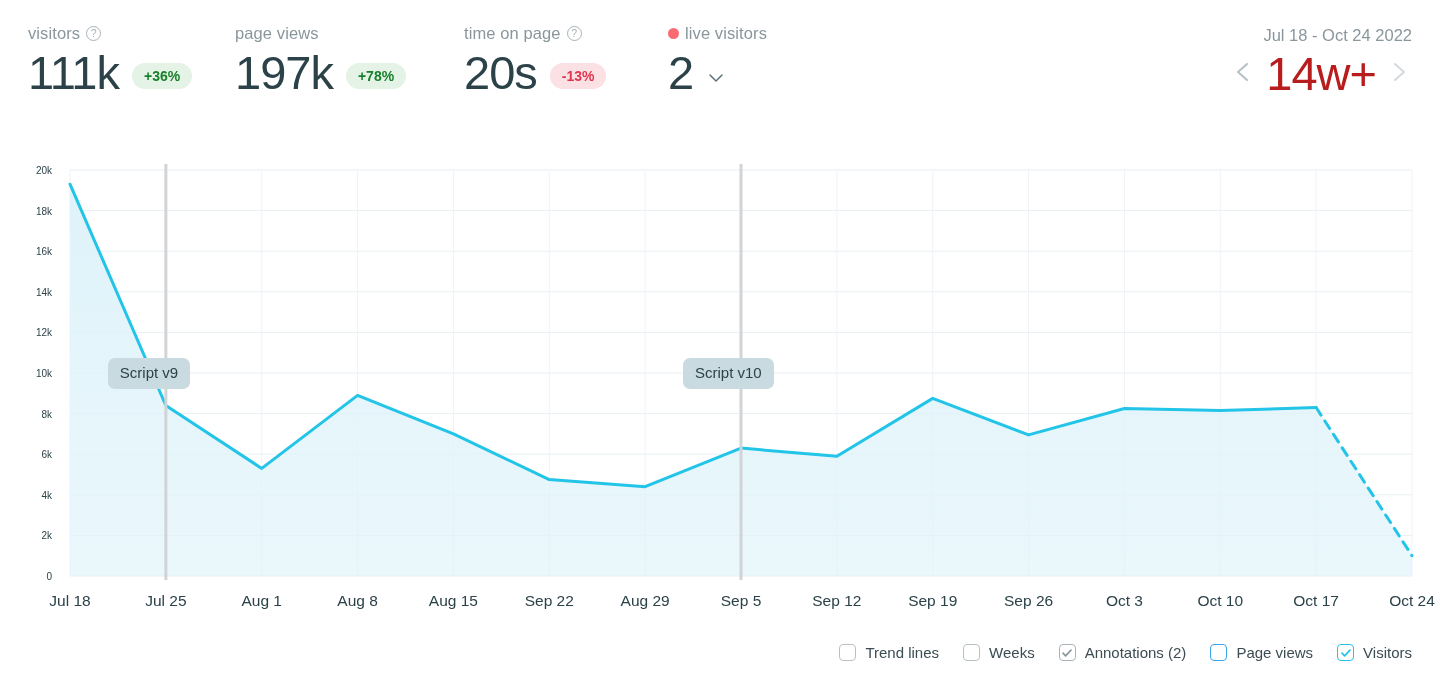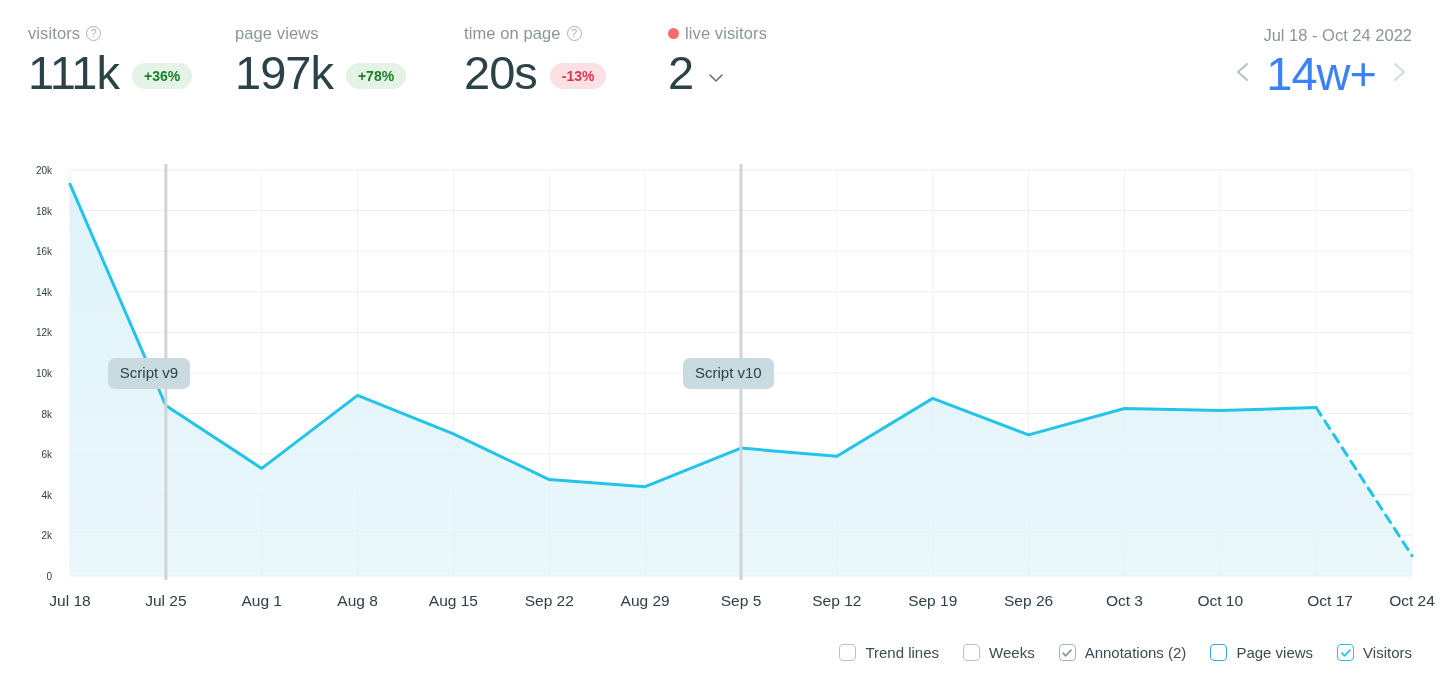--- a/index.html
+++ b/index.html
@@ -49,21 +49,21 @@
 
   .daterange {
     position: absolute; right: 28px; top: 26px; text-align: right;
   }
   .daterange-text { font-size: 16.5px; color: #8a969c; white-space: nowrap; }
   .period-row {
     display: flex; align-items: center; justify-content: flex-end;
     gap: 10px; margin-top: 4px;
   }
   .period-value {
-    font-size: 47px; color: #3b82f6; letter-spacing: -1px; line-height: 1.05;
+    font-size: 47px; color: #b91c1c; letter-spacing: -1px; line-height: 1.05;
   }
   .arrow { cursor: pointer; display: block; }
 
   
   .chart-area { position: absolute; left: 0; top: 130px; width: 1440px; height: 500px; }
   .ylabel {
     position: absolute; right: 0; font-size: 10px; color: #2c4249;
     text-align: right; transform: translateY(-50%); white-space: nowrap;
   }
   .ylabels { position: absolute; left: 0; top: 0; width: 52px; height: 450px; }
@@ -236,21 +236,21 @@
         <div class="xlabel" style="left: 357.571px;">Aug 8</div>
         <div class="xlabel" style="left: 453.429px;">Aug 15</div>
         <div class="xlabel" style="left: 549.286px;">Sep 22</div>
         <div class="xlabel" style="left: 645.143px;">Aug 29</div>
         <div class="xlabel" style="left: 741px;">Sep 5</div>
         <div class="xlabel" style="left: 836.857px;">Sep 12</div>
         <div class="xlabel" style="left: 932.714px;">Sep 19</div>
         <div class="xlabel" style="left: 1028.57px;">Sep 26</div>
         <div class="xlabel" style="left: 1124.43px;">Oct 3</div>
         <div class="xlabel" style="left: 1220.29px;">Oct 10</div>
-        <div class="xlabel" style="left: 1316.14px; margin-left: 14px;">Oct 17</div>
+        <div class="xlabel" style="left: 1316.14px;">Oct 17</div>
         <div class="xlabel" style="left: 1412px;">Oct 24</div>
       </div>
   </div>
 
   <div class="footer" id="footer">
       <div class="check-item">
         <span class="box "></span>
         <span>Trend lines</span>
       </div>
       <div class="check-item">

